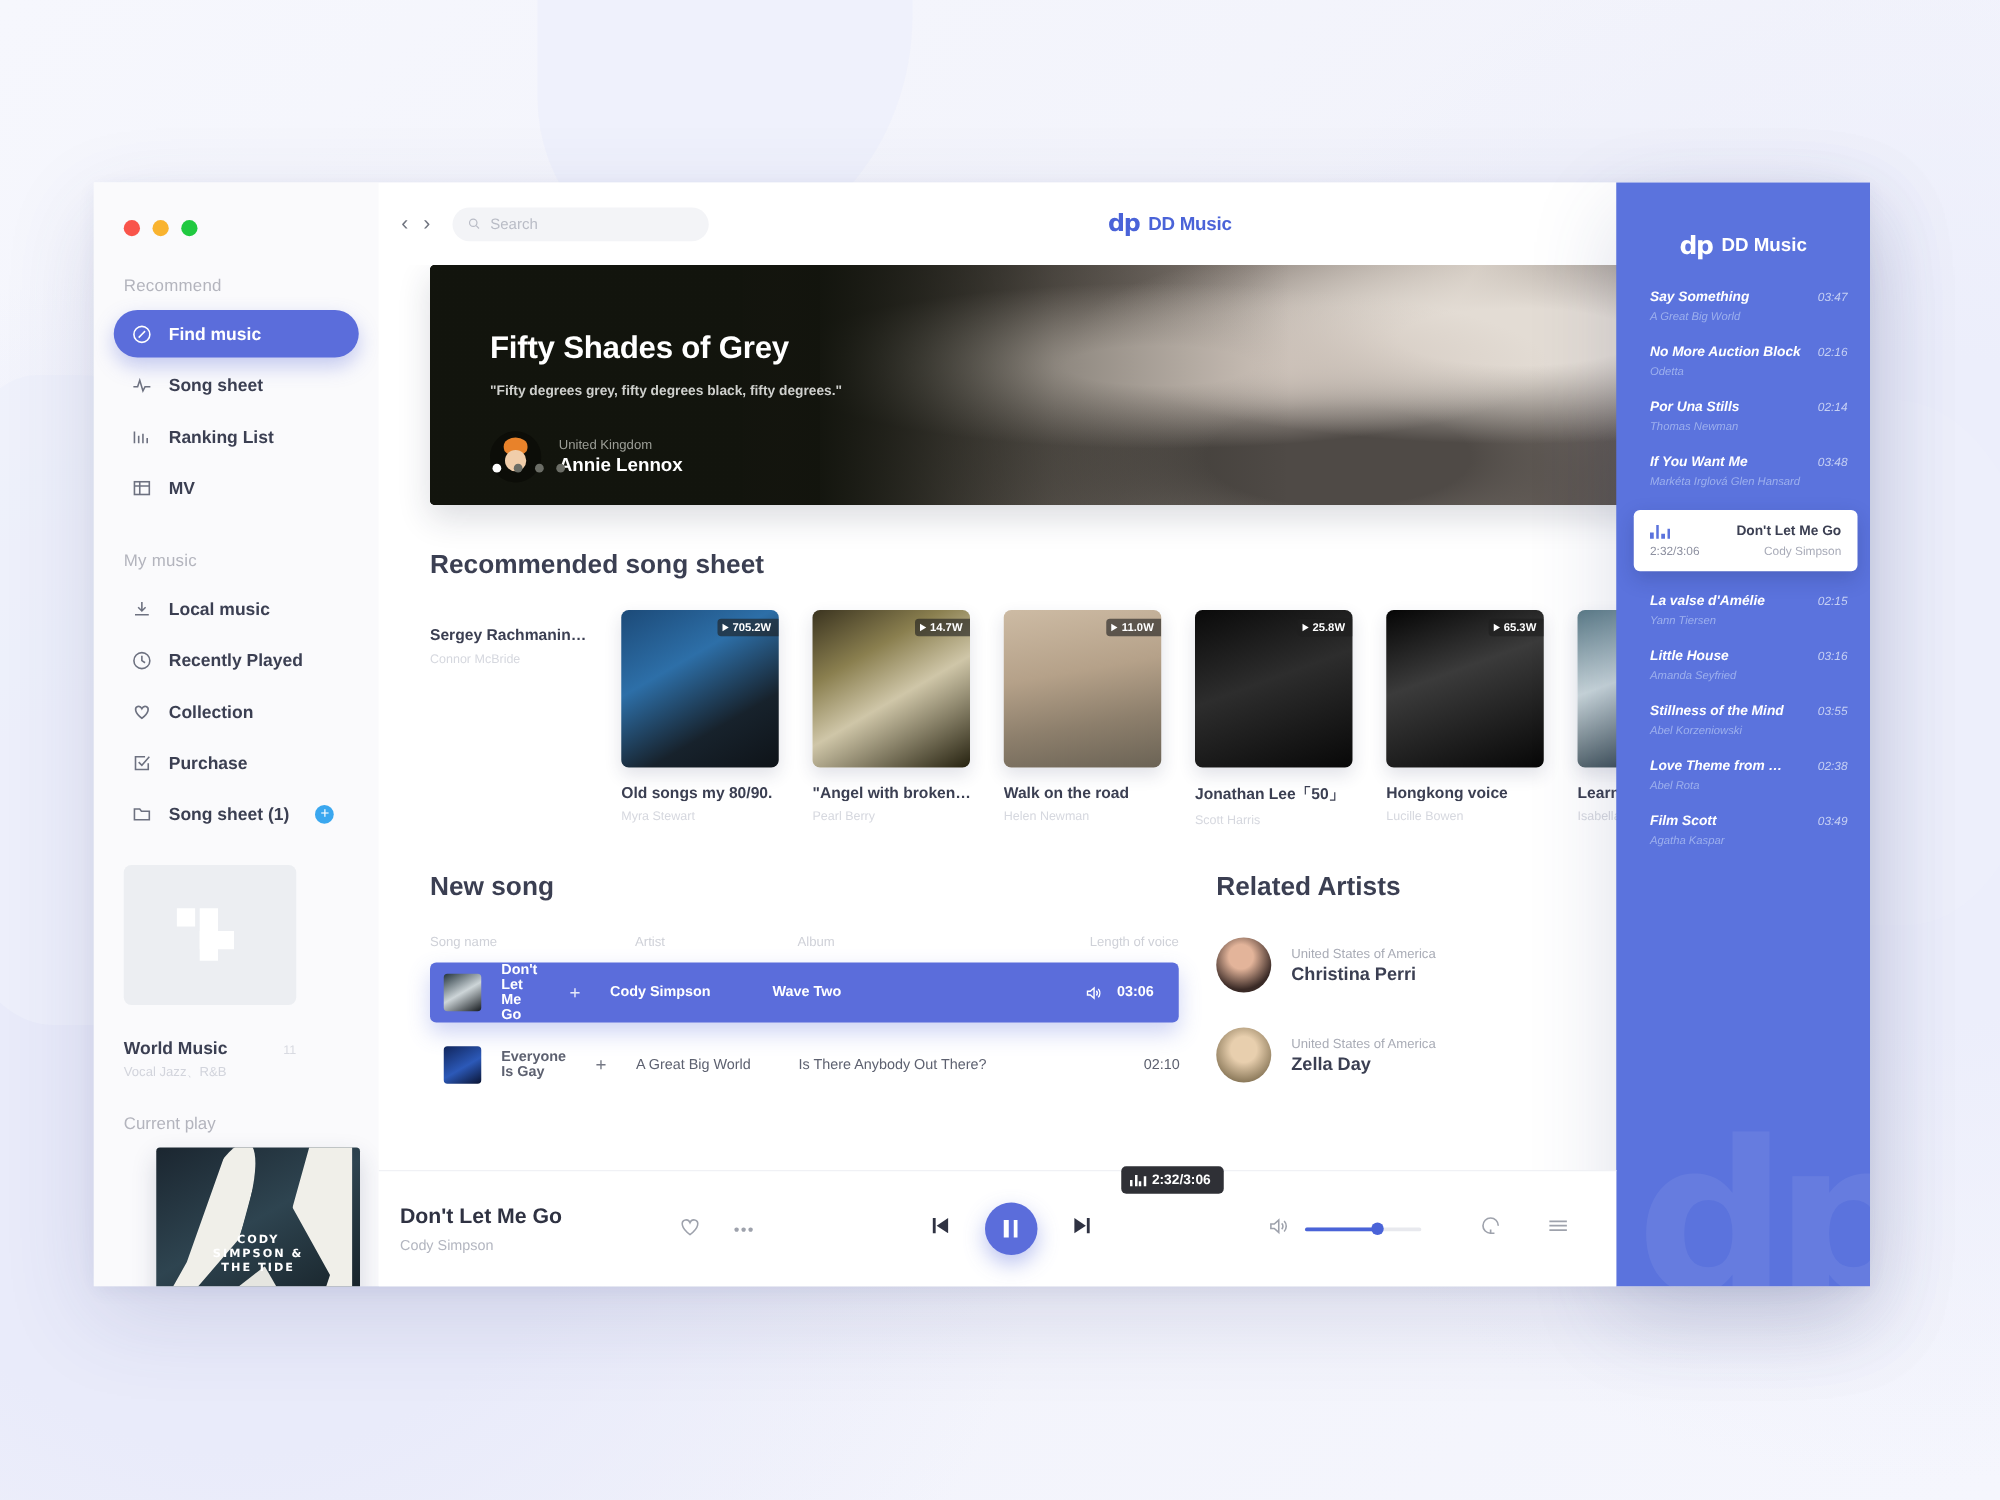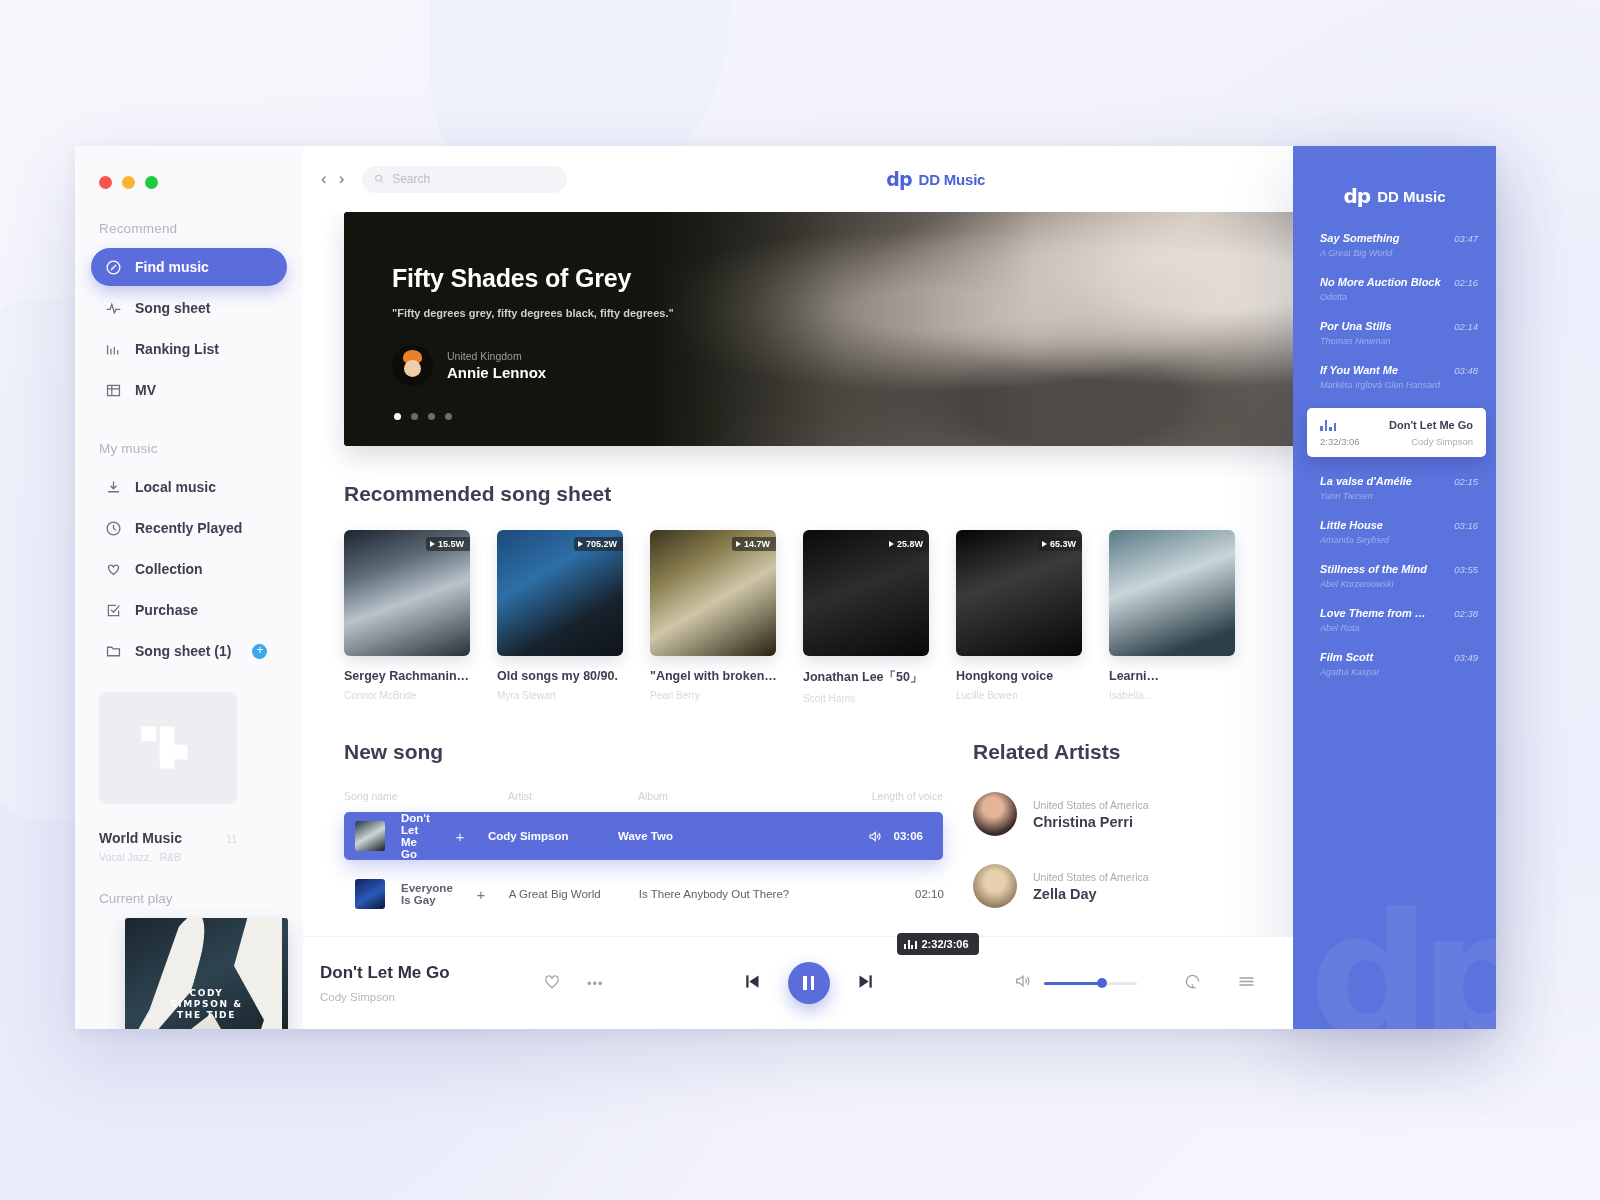--- a/index.html
+++ b/index.html
@@ -137,21 +137,21 @@
     position: relative; overflow: hidden;
   }
   .avatar:after{content:"";position:absolute;left:8px;top:6px;width:13px;height:16px;border-radius:50% 50% 45% 45%;background:#6b5a3b;}
   .username { font-size: 14.5px; color: #3b3f52; font-weight: bold; }
   .topicon { margin-left: 22px; color: #8f929c; cursor: pointer; display:flex; }
 
   .scroll { flex: 1; overflow: hidden; padding: 0 0 0 0; position: relative; }
 
   
   .hero {
-    margin: 0 42px 0 41px; height: 234px; border-radius: 4px; overflow: hidden;
+    margin: 0 42px 0 41px; height: 192px; border-radius: 4px; overflow: hidden;
     position: relative;
     background: #15170f;
     box-shadow: 0 10px 26px rgba(30,35,60,.16);
   }
   .hero-photo { position: absolute; inset: 0; }
   .hp-left { position:absolute; left:0; top:0; width: 250px; height: 100%; background: #14160f; }
   .hp-mid { position:absolute; left:250px; top:0; width: 62px; height: 100%;
     background: linear-gradient(90deg,#241a1a,#3a2626 50%,#1d1614); }
   .hp-right { position:absolute; left:312px; top:0; right:0; height:100%;
     background:
@@ -521,26 +521,20 @@
         <span class="pager">
           <span>‹</span>
           <span class="cnt">1/30</span>
           <span>☰</span>
           <span>›</span>
         </span>
       </div>
 
       <div class="cards">
         <div class="card">
-          <div class="card-img i1">
-            <span class="play-badge">
-                <span class="tri"></span>
-                <span>15.5W</span>
-              </span>
-          </div>
           <div class="card-title">Sergey Rachmanin…</div>
           <div class="card-sub">Connor McBride</div>
         </div>
         <div class="card">
           <div class="card-img i2">
             <span class="play-badge">
                 <span class="tri"></span>
                 <span>705.2W</span>
               </span>
           </div>
@@ -549,20 +543,30 @@
         </div>
         <div class="card">
           <div class="card-img i3">
             <span class="play-badge">
                 <span class="tri"></span>
                 <span>14.7W</span>
               </span>
           </div>
           <div class="card-title">"Angel with broken…</div>
           <div class="card-sub">Pearl Berry</div>
+        </div>
+        <div class="card">
+          <div class="card-img i4">
+            <span class="play-badge">
+                <span class="tri"></span>
+                <span>11.0W</span>
+              </span>
+          </div>
+          <div class="card-title">Walk on the road</div>
+          <div class="card-sub">Helen Newman</div>
         </div>
         <div class="card">
           <div class="card-img i5">
             <span class="play-badge">
                 <span class="tri"></span>
                 <span>25.8W</span>
               </span>
           </div>
           <div class="card-title">Jonathan Lee「50」</div>
           <div class="card-sub">Scott Harris</div>

